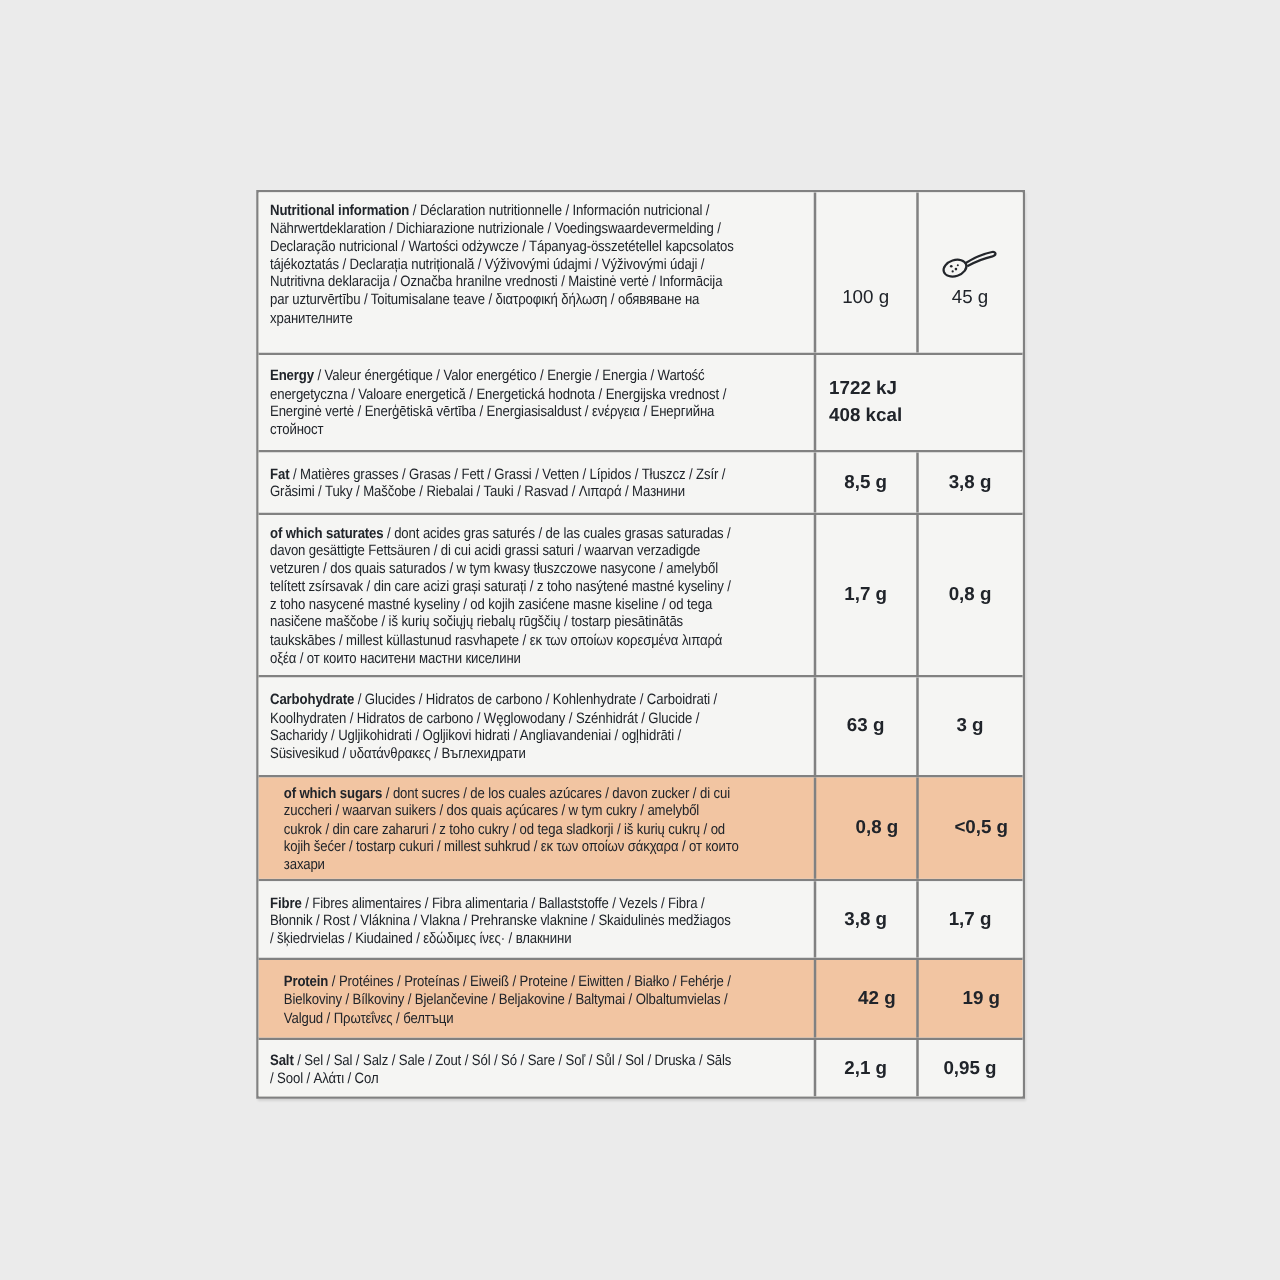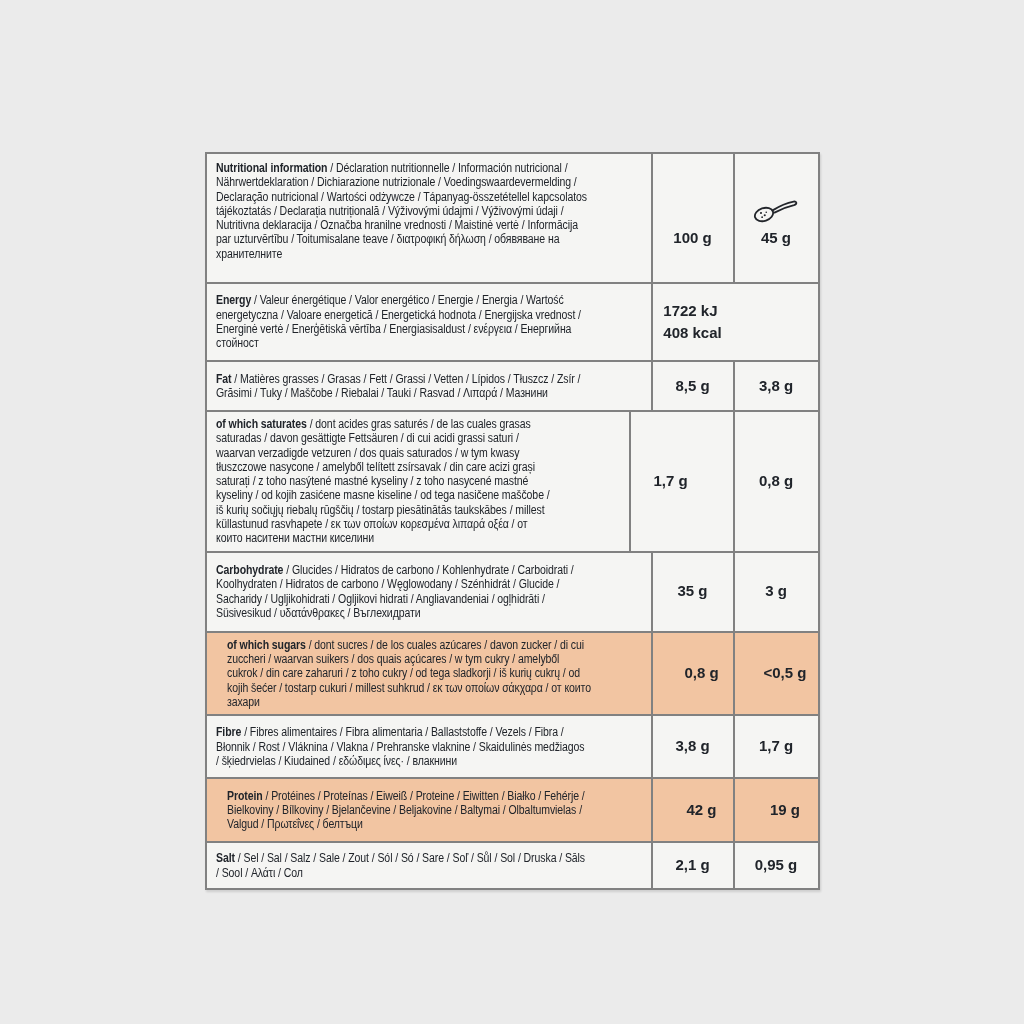--- a/index.html
+++ b/index.html
@@ -57,31 +57,31 @@
     white-space:pre-line;
     padding:4px 2px;
   }
   
   .row.header .lbl{align-items:flex-start;padding-top:7px;}
   .hval{
     display:flex;
     flex-direction:column;
     align-items:center;
     justify-content:center;
-    font-weight:700;
+    font-weight:400;
     font-size:15px;
     padding:4px 2px;
   }
   .iconbox{height:38px;display:flex;align-items:center;justify-content:center;}
   .iconbox.empty{visibility:hidden;}
   
   .r0{min-height:128px;}
   .r1{min-height:78px;}
   .r2{min-height:50px;}
-  .r3{min-height:130px;gap:22px;}
+  .r3{min-height:130px;}
   .r4{min-height:80px;}
   .r5{min-height:72px;}
   .r6{min-height:63px;}
   .r7{min-height:64px;}
   .r8{min-height:47px;}
 </style>
 </head>
 <body>
 
 <div class="sheet">
@@ -134,21 +134,21 @@
       <p class="txt"><span class="lead">of which saturates</span><span> / dont acides gras saturés / de las cuales grasas saturadas / davon gesättigte Fettsäuren / di cui acidi grassi saturi / waarvan verzadigde vetzuren / dos quais saturados / w tym kwasy tłuszczowe nasycone / amelyből telített zsírsavak / din care acizi grași saturați / z toho nasýtené mastné kyseliny / z toho nasycené mastné kyseliny / od kojih zasićene masne kiseline / od tega nasičene maščobe / iš kurių sočiųjų riebalų rūgščių / tostarp piesātinātās taukskābes / millest küllastunud rasvhapete / εκ των οποίων κορεσμένα λιπαρά οξέα / от които наситени мастни киселини</span></p>
     </div>
     <div class="cell val">1,7 g</div>
     <div class="cell val">0,8 g</div>
   </div>
 
   <div class="row r4">
     <div class="cell lbl">
       <p class="txt"><span class="lead">Carbohydrate</span><span> / Glucides / Hidratos de carbono / Kohlenhydrate / Carboidrati / Koolhydraten / Hidratos de carbono / Węglowodany / Szénhidrát / Glucide / Sacharidy / Ugljikohidrati / Ogljikovi hidrati / Angliavandeniai / ogļhidrāti / Süsivesikud / υδατάνθρακες / Въглехидрати</span></p>
     </div>
-    <div class="cell val">35 g</div>
+    <div class="cell val">63 g</div>
     <div class="cell val">3 g</div>
   </div>
 
   <div class="row hl r5">
     <div class="cell lbl">
       <p class="txt"><span class="lead">of which sugars</span><span> / dont sucres / de los cuales azúcares / davon zucker / di cui zuccheri / waarvan suikers / dos quais açúcares / w tym cukry / amelyből cukrok / din care zaharuri / z toho cukry / od tega sladkorji / iš kurių cukrų / od kojih šećer / tostarp cukuri / millest suhkrud / εκ των οποίων σάκχαρα / от които захари</span></p>
     </div>
     <div class="cell val">0,8 g</div>
     <div class="cell val">&lt;0,5 g</div>
   </div>

